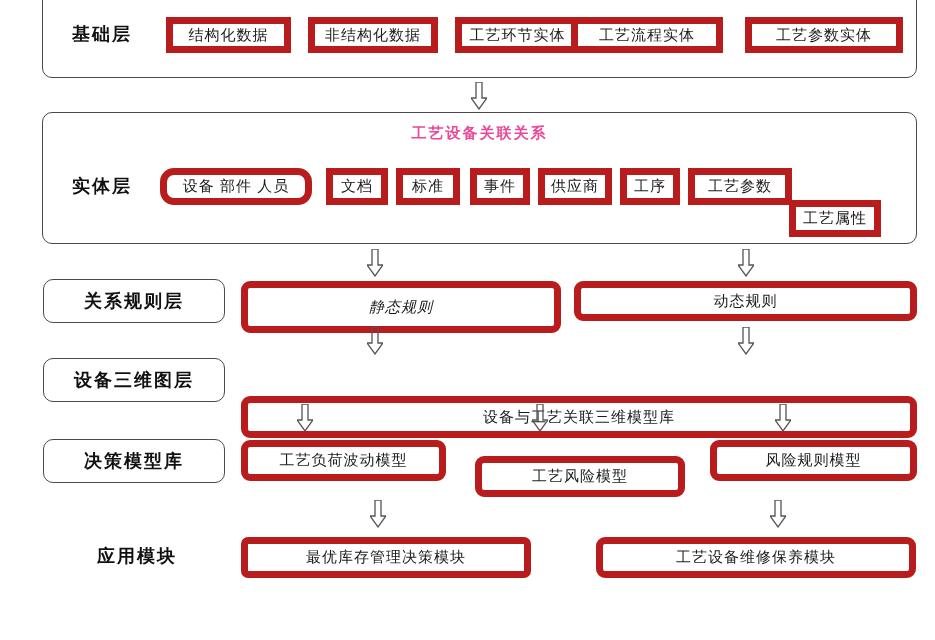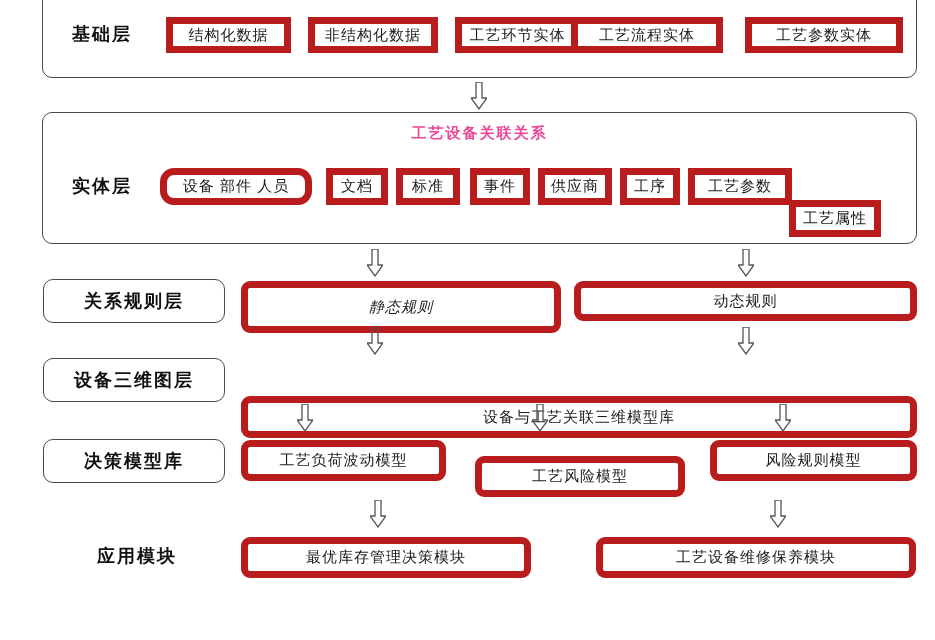--- a/index.html
+++ b/index.html
@@ -174,17 +174,17 @@
       </svg>
   </div>
   <div class="arrow" style="left:770px;top:500px;">
     <svg viewBox="0 0 16 28">
         <path d="M5 0 H11 V16 H16 L8 27 L0 16 H5 Z" fill="none" stroke="#555" stroke-width="1.3"></path>
       </svg>
   </div>
 
   <div class="layer-label" style="left:82px;top:540px;width:110px;height:32px;">应用模块</div>
 
-  <div class="box rounded" style="left:241px;top:537px;width:290px;height:41px;">最优库存管理决策模块</div>
+  <div class="box rounded" style="left:241px;top:537px;width:290px;height:41px;border-radius:7px;">最优库存管理决策模块</div>
 
   <div class="box rounded" style="left:596px;top:537px;width:320px;height:41px;">工艺设备维修保养模块</div>
 
 </div>
 
 </body></html>

